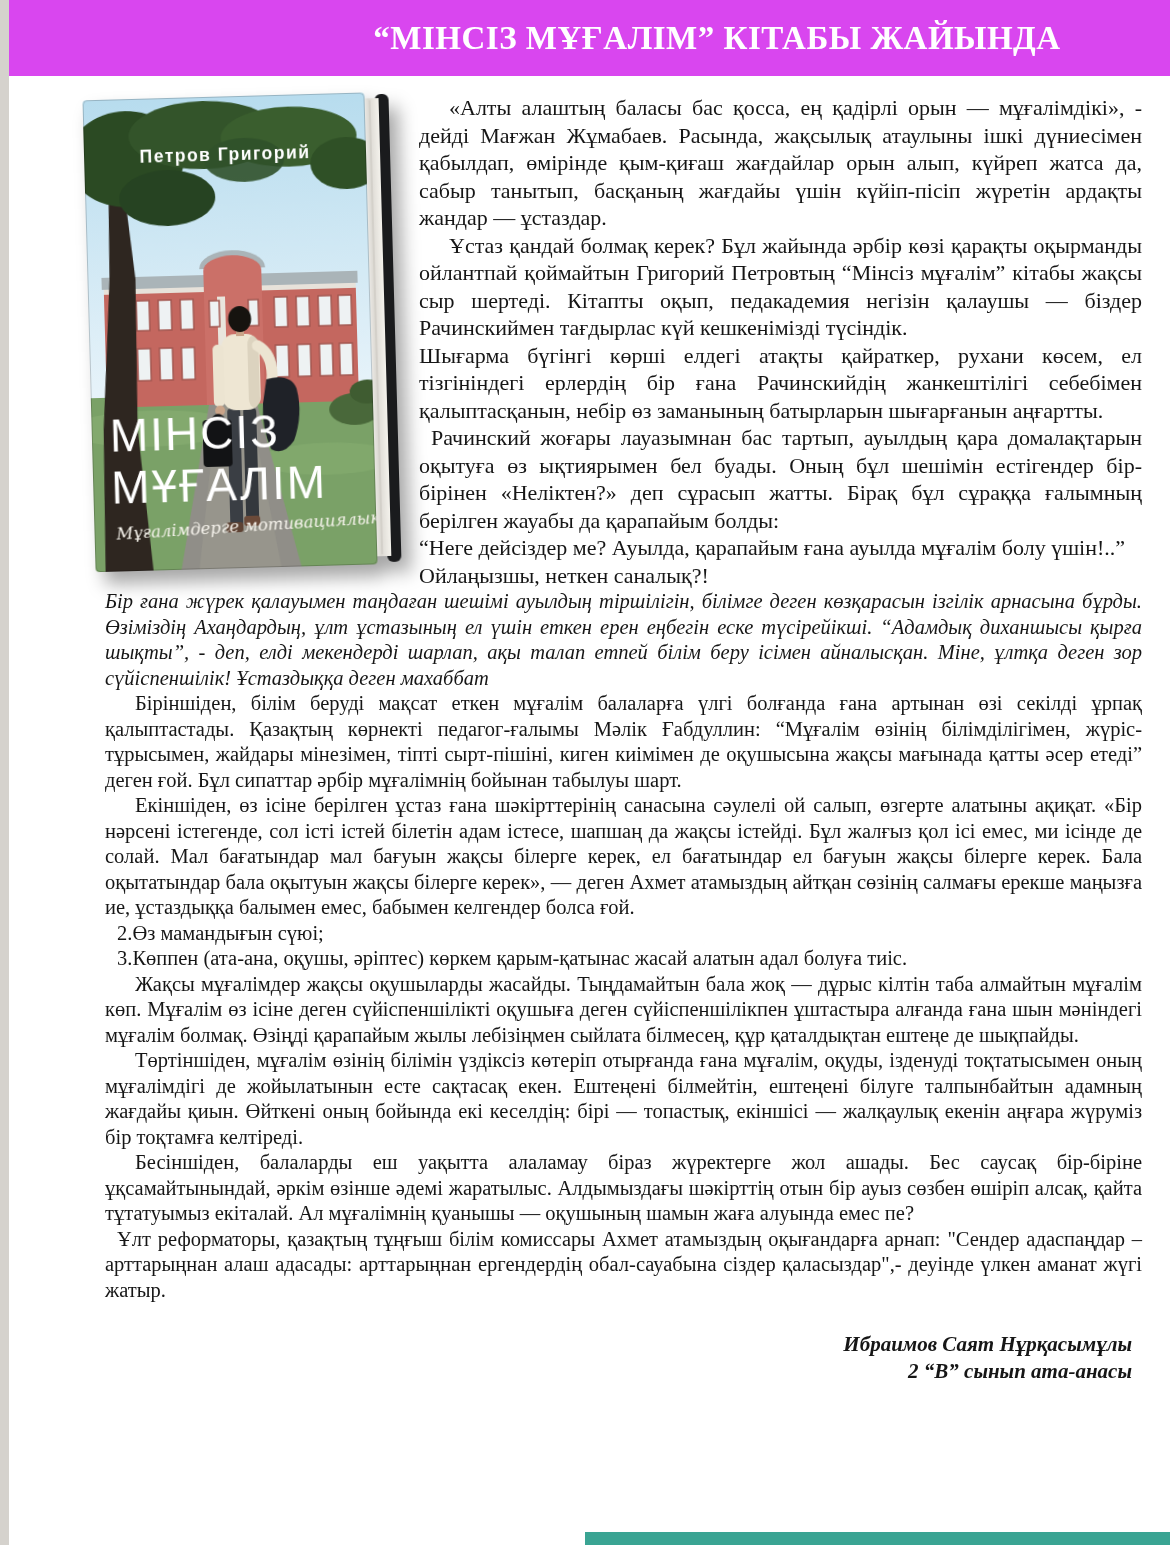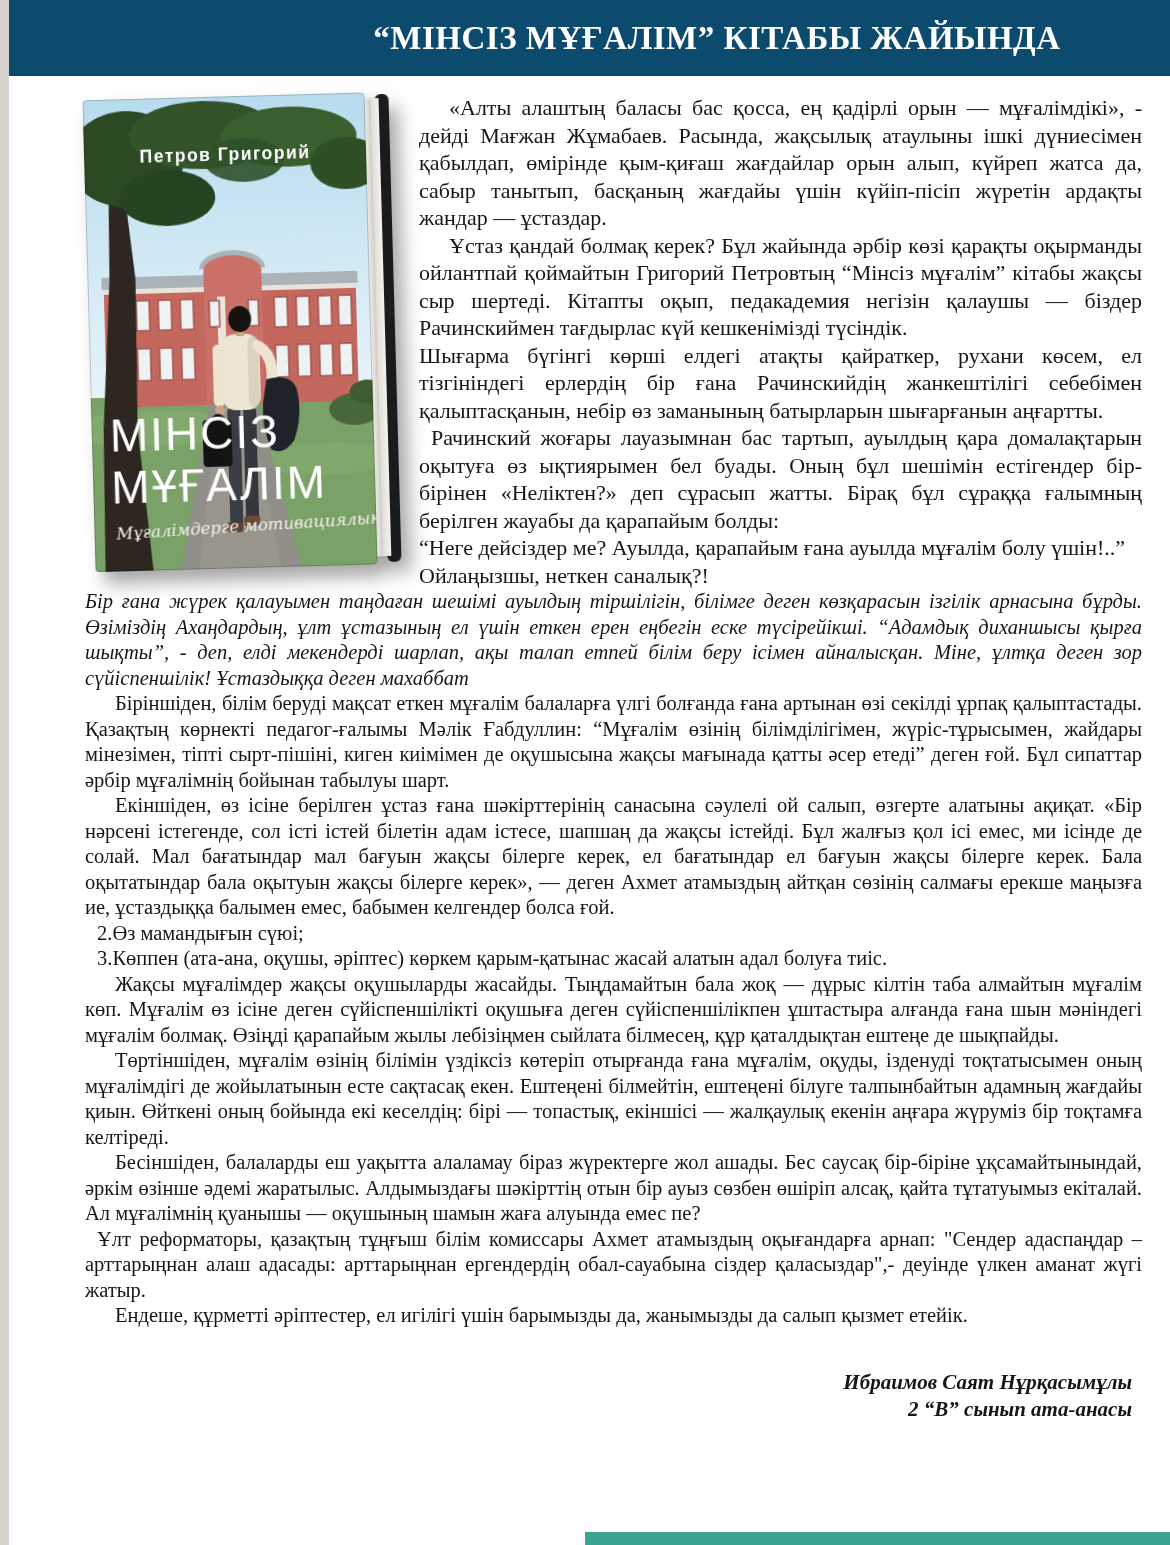--- a/index.html
+++ b/index.html
@@ -6,45 +6,45 @@
   body {
     width:1170px; height:1545px; position:relative; overflow:hidden;
     background:#ffffff; color:#161616;
     font-family:"Liberation Serif", serif;
   }
   .edge-strip {
     position:absolute; left:0; top:0; width:9px; height:1545px;
     background:#d5d2cd;
   }
   .header {
-    margin-left:9px; height:76px; background:#0c4a6e;
+    margin-left:9px; height:76px; background:#d946ef;
     display:flex; align-items:center; justify-content:center;
     padding-left:255px; box-sizing:border-box;
   }
   .header .title {
     color:#ffffff; font-size:33px; font-weight:bold; letter-spacing:.5px;
     white-space:nowrap; font-family:"Liberation Serif", serif;
   }
   .content {
     padding:18px 28px 0 85px; text-align:justify;
     font-size:20.5px; line-height:25.5px;
   }
-  .content p { margin:0; }
+  .content p { margin:0;padding-left:20px; }
   .lead { font-size:22px; line-height:27.5px; }
   .i1 { text-indent:30px; }
   .i2 { text-indent:12px; }
   .clear { clear:left;font-style:italic; }
   .book-fig {
     float:left; width:306px; height:472px;
     margin:2px 24px 8px 4px;
     transform:rotate(-1.6deg);
     filter:drop-shadow(9px 12px 9px rgba(0,0,0,.35));
   }
   .signature {
-    margin-top:40px; padding-right:10px; text-align:right;
+    margin-top:28px; padding-right:10px; text-align:right;
     font-weight:bold; font-style:italic; font-size:21px; line-height:27px;
   }
   .bottom-bar {
     position:absolute; bottom:0; right:0; width:585px; height:13px;
     background:#3aa493;
   }
 </style>
 </head>
 <body>
 
@@ -171,21 +171,20 @@
 
   <p class="clear">Бір ғана жүрек қалауымен таңдаған шешімі ауылдың тіршілігін, білімге деген көзқарасын ізгілік арнасына бұрды. Өзіміздің Ахаңдардың, ұлт ұстазының ел үшін еткен ерен еңбегін еске түсірейікші. “Адамдық диханшысы қырға шықты”, - деп, елді мекендерді шарлап, ақы талап етпей білім беру ісімен айналысқан. Міне, ұлтқа деген зор сүйіспеншілік! Ұстаздыққа деген махаббат</p>
   <p class="i1">Біріншіден, білім беруді мақсат еткен мұғалім балаларға үлгі болғанда ғана артынан өзі секілді ұрпақ қалыптастады. Қазақтың көрнекті педагог-ғалымы Мәлік Ғабдуллин: “Мұғалім өзінің білімділігімен, жүріс-тұрысымен, жайдары мінезімен, тіпті сырт-пішіні, киген киімімен де оқушысына жақсы мағынада қатты әсер етеді” деген ғой. Бұл сипаттар әрбір мұғалімнің бойынан табылуы шарт.</p>
   <p class="i1">Екіншіден, өз ісіне берілген ұстаз ғана шәкірттерінің санасына сәулелі ой салып, өзгерте алатыны ақиқат. «Бір нәрсені істегенде, сол істі істей білетін адам істесе, шапшаң да жақсы істейді. Бұл жалғыз қол ісі емес, ми ісінде де солай. Мал бағатындар мал бағуын жақсы білерге керек, ел бағатындар ел бағуын жақсы білерге керек. Бала оқытатындар бала оқытуын жақсы білерге керек», — деген Ахмет атамыздың айтқан сөзінің салмағы ерекше маңызға ие, ұстаздыққа балымен емес, бабымен келгендер болса ғой.</p>
   <p class="i2">2.Өз мамандығын сүюі;</p>
   <p class="i2">3.Көппен (ата-ана, оқушы, әріптес) көркем қарым-қатынас жасай алатын адал болуға тиіс.</p>
   <p class="i1">Жақсы мұғалімдер жақсы оқушыларды жасайды. Тыңдамайтын бала жоқ — дұрыс кілтін таба алмайтын мұғалім көп. Мұғалім өз ісіне деген сүйіспеншілікті оқушыға деген сүйіспеншілікпен ұштастыра алғанда ғана шын мәніндегі мұғалім болмақ. Өзіңді қарапайым жылы лебізіңмен сыйлата білмесең, құр қаталдықтан ештеңе де шықпайды.</p>
   <p class="i1">Төртіншіден, мұғалім өзінің білімін үздіксіз көтеріп отырғанда ғана мұғалім, оқуды, ізденуді тоқтатысымен оның мұғалімдігі де жойылатынын есте сақтасақ екен. Ештеңені білмейтін, ештеңені білуге талпынбайтын адамның жағдайы қиын. Өйткені оның бойында екі кеселдің: бірі — топастық, екіншісі — жалқаулық екенін аңғара жүруміз бір тоқтамға келтіреді.</p>
   <p class="i1">Бесіншіден, балаларды еш уақытта алаламау біраз жүректерге жол ашады. Бес саусақ бір-біріне ұқсамайтынындай, әркім өзінше әдемі жаратылыс. Алдымыздағы шәкірттің отын бір ауыз сөзбен өшіріп алсақ, қайта тұтатуымыз екіталай. Ал мұғалімнің қуанышы — оқушының шамын жаға алуында емес пе?</p>
   <p class="i2">Ұлт реформаторы, қазақтың тұңғыш білім комиссары Ахмет атамыздың оқығандарға арнап: "Сендер адаспаңдар – арттарыңнан алаш адасады: арттарыңнан ергендердің обал-сауабына сіздер қаласыздар",- деуінде үлкен аманат жүгі жатыр.</p>
-  <p class="i1">Ендеше, құрметті әріптестер, ел игілігі үшін барымызды да, жанымызды да салып қызмет етейік.</p>
 
   <div class="signature">
     <div>Ибраимов Саят Нұрқасымұлы</div>
     <div>2 “В” сынып ата-анасы</div>
   </div>
 </div>
 
 <div class="bottom-bar"></div>
 
 </body></html>

